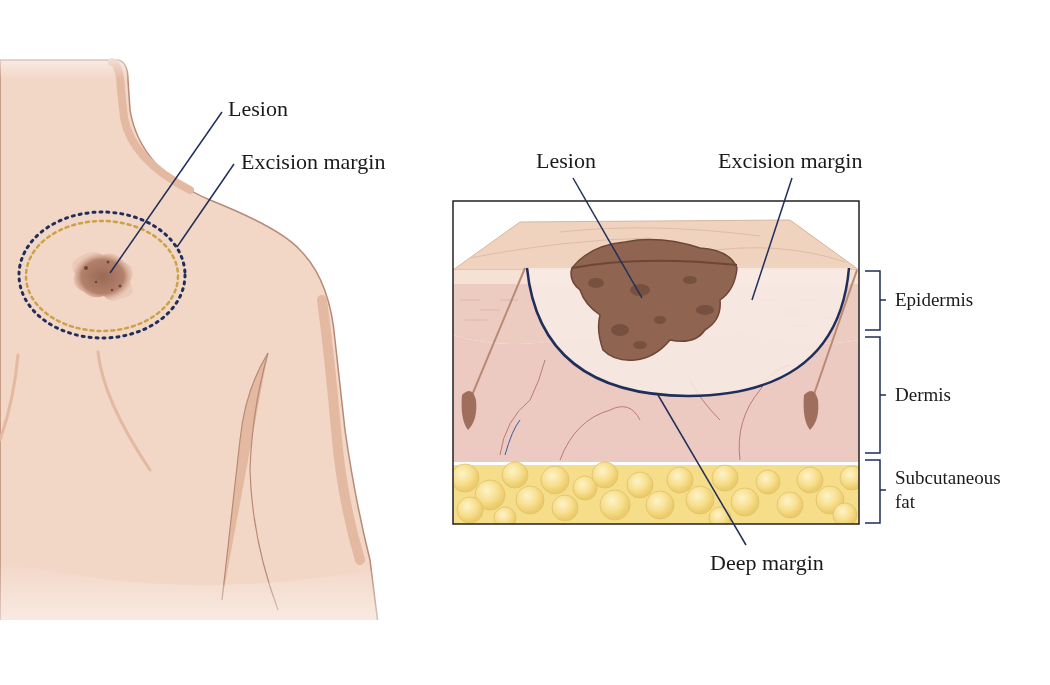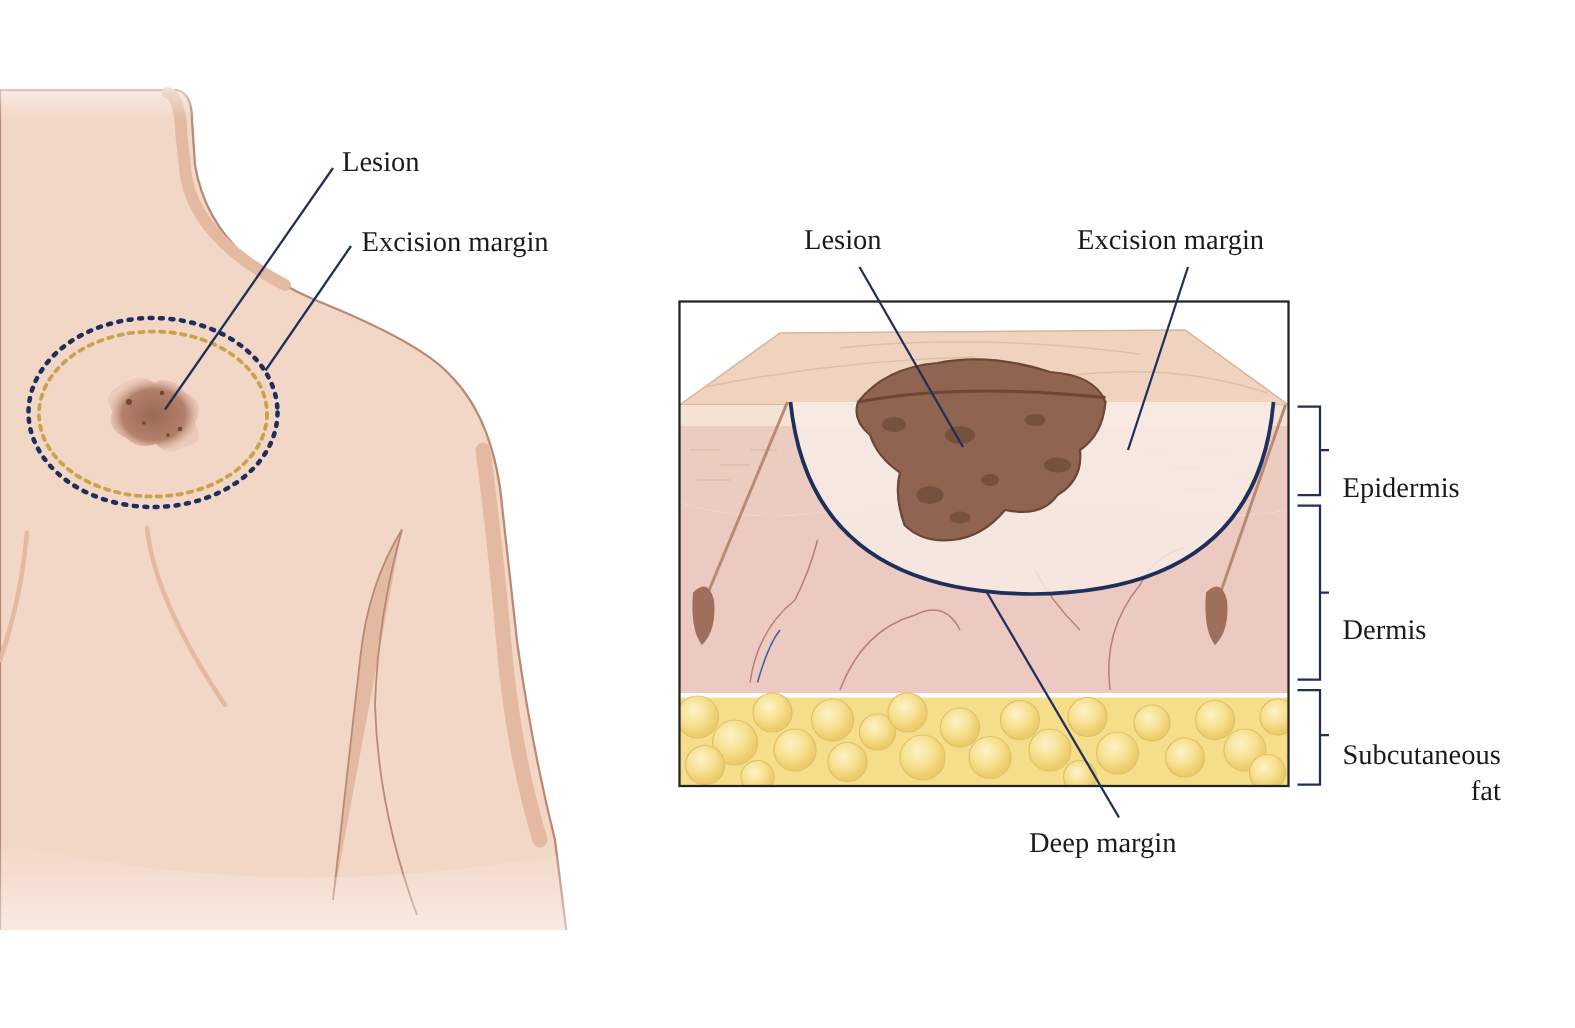--- a/index.html
+++ b/index.html
@@ -1,20 +1,20 @@
 <!DOCTYPE html>
 <html><head>
 <meta charset="utf-8">
 <style>
   html, body { margin: 0; padding: 0; background: #ffffff; }
   body { width: 1050px; height: 685px; position: relative; overflow: hidden;
          font-family: "Liberation Serif", "DejaVu Serif", serif; color: #1a1a1a; }
   svg { position: absolute; left: 0; top: 0; }
-  .label { position: absolute; font-size: 19px; line-height: 22px; white-space: nowrap; font-family: Liberation Serif, serif; }
-  .layer-label { position: absolute; font-size: 19px; line-height: 24px; margin-top: 26px; }
+  .label { position: absolute; font-size: 22px; line-height: 22px; white-space: nowrap; font-family: Liberation Serif, serif; }
+  .layer-label { position: absolute; font-size: 19px; line-height: 24px; }
 </style>
 </head>
 <body>
 
 <svg width="1050" height="685" viewBox="0 0 1050 685">
   <defs>
     <linearGradient id="fadeTop" x1="0" y1="0" x2="0" y2="1">
       <stop offset="0" stop-color="#ffffff" stop-opacity="1"></stop>
       <stop offset="1" stop-color="#ffffff" stop-opacity="0"></stop>
     </linearGradient>
@@ -158,20 +158,20 @@
     <path d="M865,337 H880 V453 H865 M880,395 H886"></path>
     <path d="M865,460 H880 V523 H865 M880,490 H886"></path>
   </g>
 </svg>
 
 <div class="label" style="left:228px; top:98px;">Lesion</div>
 <div class="label" style="left:241px; top:151px;">Excision margin</div>
 
 <div class="label" style="left:536px; top:150px;">Lesion</div>
 <div class="label" style="left:718px; top:150px;">Excision margin</div>
-<div class="label" style="left:686px; top:552px;">Deep margin</div>
+<div class="label" style="left:710px; top:552px;">Deep margin</div>
 
 <div class="layer-label" style="left:895px; top:288px;">Epidermis</div>
 <div class="layer-label" style="left:895px; top:383px;font-family:Liberation Serif, serif;">Dermis</div>
-<div class="layer-label" style="left:895px; top:466px;text-align:right;">
+<div class="layer-label" style="left:895px; top:466px;">
   <div>Subcutaneous</div>
   <div>fat</div>
 </div>
 
 </body></html>

